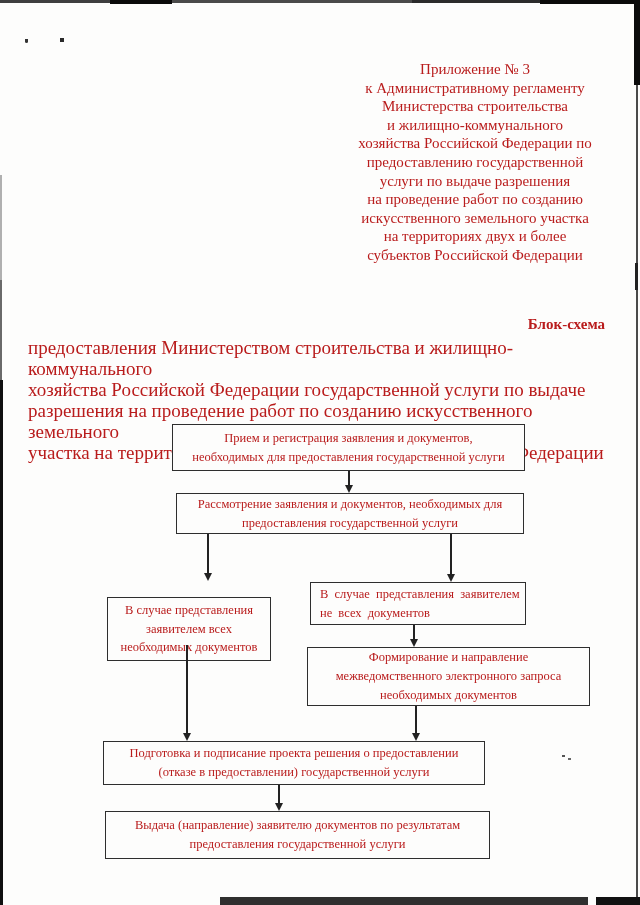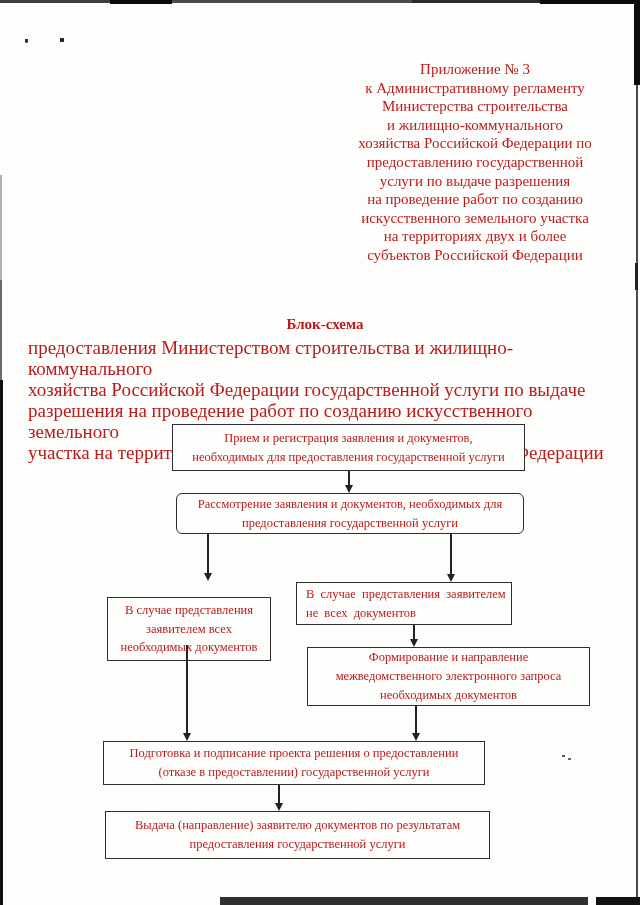--- a/index.html
+++ b/index.html
@@ -32,42 +32,42 @@
   .speck-3 { left: 562px; top: 755px; width: 3px; height: 2px; background: #555; }
   .speck-4 { left: 568px; top: 758px; width: 3px; height: 2px; background: #666; }
   
   .appendix {
     position: absolute; left: 315px; top: 60px; width: 320px;
     font-size: 15px; line-height: 18.6px; text-align: center;
     white-space: pre-line;
   }
   .doc-title {
     position: absolute; left: 45px; top: 316px; width: 560px;
-    font-size: 15px; font-weight: bold; text-align: center;
+    font-size: 15px; font-weight: bold; text-align: right;
   }
   .doc-subtitle {
     position: absolute; left: 28px; top: 337px; width: 594px;
     font-size: 19px; line-height: 21px; text-align: left;
     white-space: pre-line;
   }
   
   .fbox {
     position: absolute;
     border: 1.5px solid #2e2e2e;
     box-sizing: border-box;
     display: flex; align-items: center; justify-content: center;
     text-align: center;
     font-size: 12.5px; line-height: 1.5;
     white-space: pre-line;
     background: #fdfdfc;
   }
   .b1 { left: 172px; top: 424px; width: 353px; height: 47px; }
-  .b2 { left: 176px; top: 493px; width: 348px; height: 41px; border-radius: 6px; }
+  .b2 { left: 176px; top: 493px; width: 348px; height: 41px; }
   .b3 { left: 107px; top: 581px; width: 164px; height: 64px; margin-top: 16px; }
-  .b4 { left: 296px; top: 582px; width: 216px; height: 43px;
+  .b4 { left: 310px; top: 582px; width: 216px; height: 43px;
         justify-content: flex-start; text-align: left; padding-left: 9px;
         word-spacing: 3px; }
   .b5 { left: 307px; top: 647px; width: 283px; height: 59px; }
   .b6 { left: 103px; top: 741px; width: 382px; height: 44px; }
   .b7 { left: 105px; top: 811px; width: 385px; height: 48px; }
   .vline { position: absolute; width: 1.5px; background: #222; }
   .ahead {
     position: absolute; width: 0; height: 0;
     border-left: 4px solid transparent;
     border-right: 4px solid transparent;

